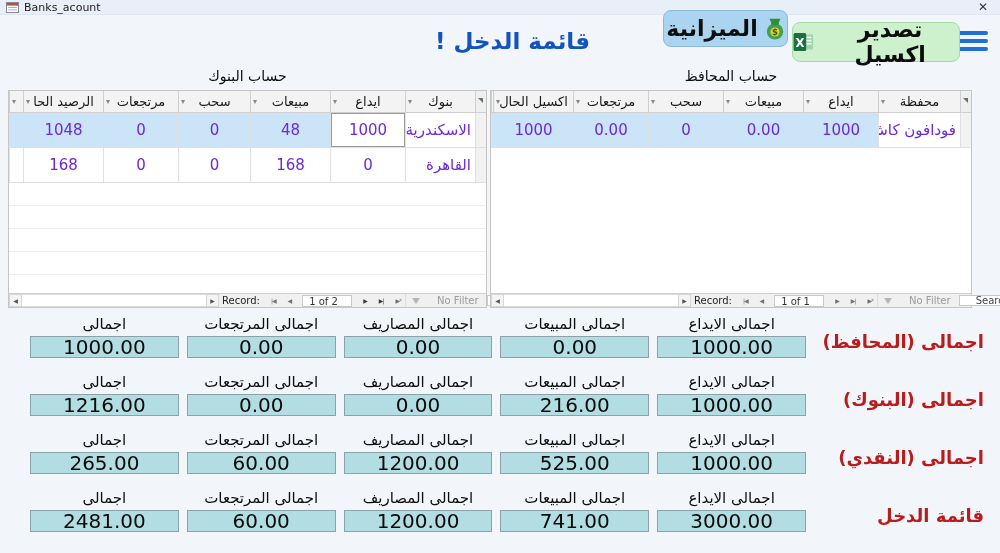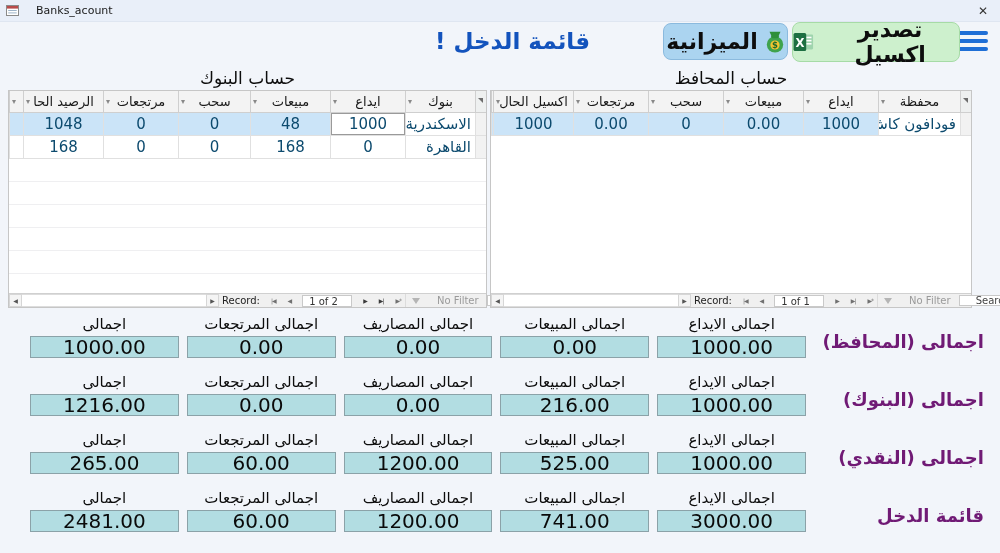--- a/index.html
+++ b/index.html
@@ -2,41 +2,41 @@
 <html><head>
 <meta charset="utf-8">
 <style>
   * { box-sizing: border-box; margin: 0; padding: 0; }
   html,body { width:1000px; height:553px; }
   body { font-family:"DejaVu Sans", sans-serif; }
 
   .app { position:relative; width:1000px; height:553px; background:#f2f5fa; overflow:hidden; }
 
   
-  .titlebar { position:absolute; top:0; left:0; right:0; height:22px;
+  .titlebar { position:absolute; top:0; left:0; right:0; height:15px;
     background:#e9eff9; border-bottom:1px solid #dfe6f1;
-    display:flex; align-items:center; gap:17px; padding:0 6px; font-size:11px; color:#1a1a1a; }
+    display:flex; align-items:center; gap:5px; padding:0 6px; font-size:11px; color:#1a1a1a; }
   .tb-close { margin-left:auto; font-size:12px; color:#333; line-height:1; padding:0 6px; cursor:default; }
 
   
   .hamburger { position:absolute; top:31px; right:12px; width:30px; display:flex; flex-direction:column; gap:4px; }
   .hamburger i { display:block; height:4px; background:#1f6fd6; border-radius:2px; }
 
   .btn { position:absolute; display:flex; align-items:center; justify-content:center; gap:7px;
     border-radius:8px; font-weight:600; color:#0d0d0d; cursor:default; font-family:inherit; }
   .btn-excel { top:22px; right:40px; width:168px; height:40px; font-size:22px;
     background:#cdf0cd; border:1px solid #a6dba6; }
-  .btn-budget { top:23px; right:212px; width:125px; height:37px; font-size:22px;
+  .btn-budget { top:10px; right:212px; width:125px; height:37px; font-size:22px;
     background:#abd4f0; border:1px solid #8bbade; }
 
   .page-title { position:absolute; top:28px; left:405px; width:215px; text-align:center;
     font-size:23px; font-weight:bold; color:#1353bd; direction:rtl; }
 
   
-  .sheet-title { position:absolute; top:68px; height:20px; font-size:17px; color:#0d0d0d;
+  .sheet-title { position:absolute; top:68px; height:20px; font-size:14px; color:#0d0d0d;
     text-align:center; direction:rtl; }
   .st-banks { left:8px; width:479px; }
   .st-wallets { left:490px; width:482px; }
 
   .sheet { position:absolute; top:90px; height:218px; background:#fff;
     border:1px solid #c6c6c6; display:flex; flex-direction:column; }
   .sheet--banks { left:8px; width:479px; }
   .sheet--wallets { left:490px; width:482px; }
 
   .dsgrid { direction:rtl; display:grid; }
@@ -45,23 +45,23 @@
 
   .hc { position:relative; height:22px; background:#f3f3f3;
     border-left:1px solid #cfcfcf; border-bottom:1px solid #cfcfcf;
     display:flex; align-items:center; justify-content:center;
     font-size:13px; color:#1a1a1a; white-space:nowrap; overflow:hidden; }
   .hc .dd { position:absolute; left:2px; top:50%; transform:translateY(-52%); font-size:8px; color:#888; }
   .hc-sel { background:#eef0f0; }
   .hc-sel::after { content:""; position:absolute; left:2px; top:7px;
     border-top:5px solid #6d6d6d; border-left:5px solid transparent; }
 
-  .dc { height:23px; background:#fff; border-left:1px solid #e0e0e0; border-bottom:1px solid #e0e0e0;
+  .dc { height:35px; background:#fff; border-left:1px solid #e0e0e0; border-bottom:1px solid #e0e0e0;
     display:flex; align-items:center; justify-content:center;
-    font-size:15px; color:#0c4a6e; white-space:nowrap; overflow:hidden;text-align:right; }
+    font-size:15px; color:#6d28d9; white-space:nowrap; overflow:hidden;text-align:right; }
   .dc-name { justify-content:flex-start; padding-right:4px; }
   .dc-sel { background:#f2f2f2; }
   .hl { background:#cbe4f8; }
   .active-cell { background:#fff; box-shadow:inset 0 0 0 1px #9a9a9a; }
 
   .filler { flex:1; }
   .filler--stripes { background:repeating-linear-gradient(to bottom,#ffffff 0 22px,#efeff1 22px 23px); }
 
   
   .navbar { height:14px; border-top:1px solid #d0d0d0; background:#f0f0f0;
@@ -84,21 +84,21 @@
     border-top:6px solid #b5b5b5; }
   .searchbox { flex:1; background:#fff; border:1px solid #c9c9c9; margin:1px 2px;
     display:flex; align-items:center; padding:0 16px; color:#444; font-size:10px; }
 
   
   .totals { position:absolute; top:310px; left:0; right:0; bottom:0;
     direction:rtl; display:flex; flex-direction:column; padding-top:2px; }
   .trow { height:58px; display:grid; grid-template-columns:178px repeat(5,1fr);
     column-gap:8px; padding:0 8px 0 30px; }
   .rowlabel { display:flex; align-items:center; justify-content:flex-start; padding-right:8px;
-    font-size:18px; font-weight:bold; color:#701a75; white-space:nowrap; }
+    font-size:18px; font-weight:bold; color:#b91c1c; white-space:nowrap; }
   .tcell { display:flex; flex-direction:column; }
   .tlabel { height:24px; display:flex; align-items:center; justify-content:center;
     font-size:15px; color:#0d0d0d; white-space:nowrap; }
   .tbox { height:22px; background:#b2dde2; border:1px solid #8ba2a8;
     display:flex; align-items:center; justify-content:center; font-size:20px; color:#0a0a0a; }
 </style>
 </head>
 <body>
 
 <div class="app">

